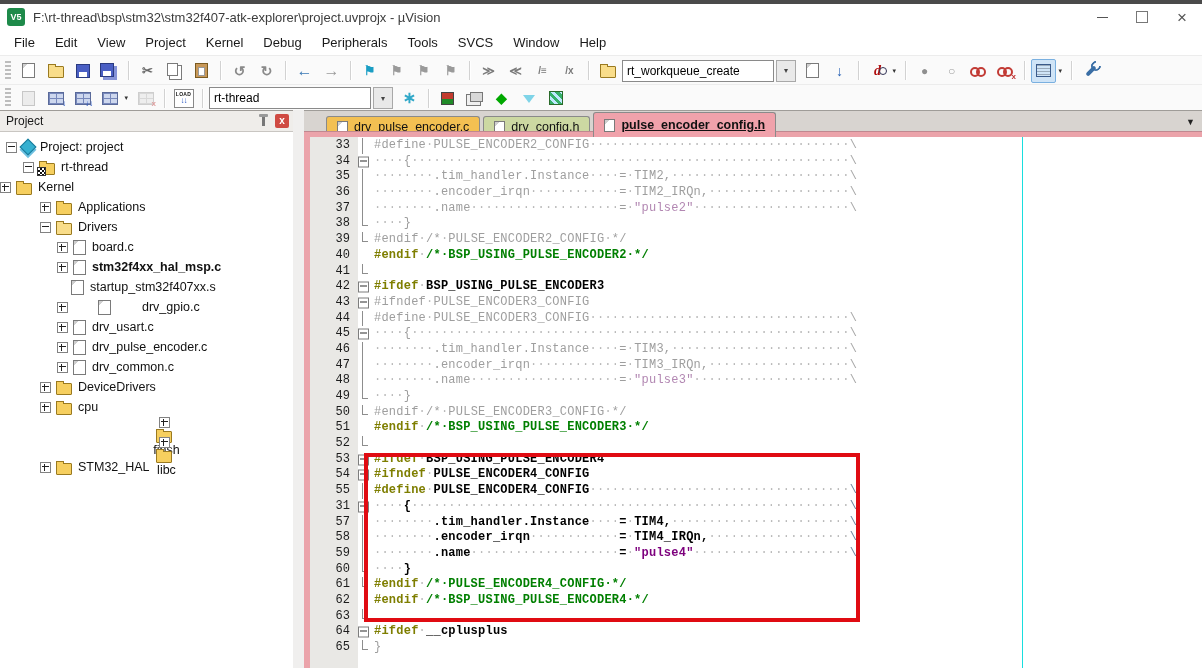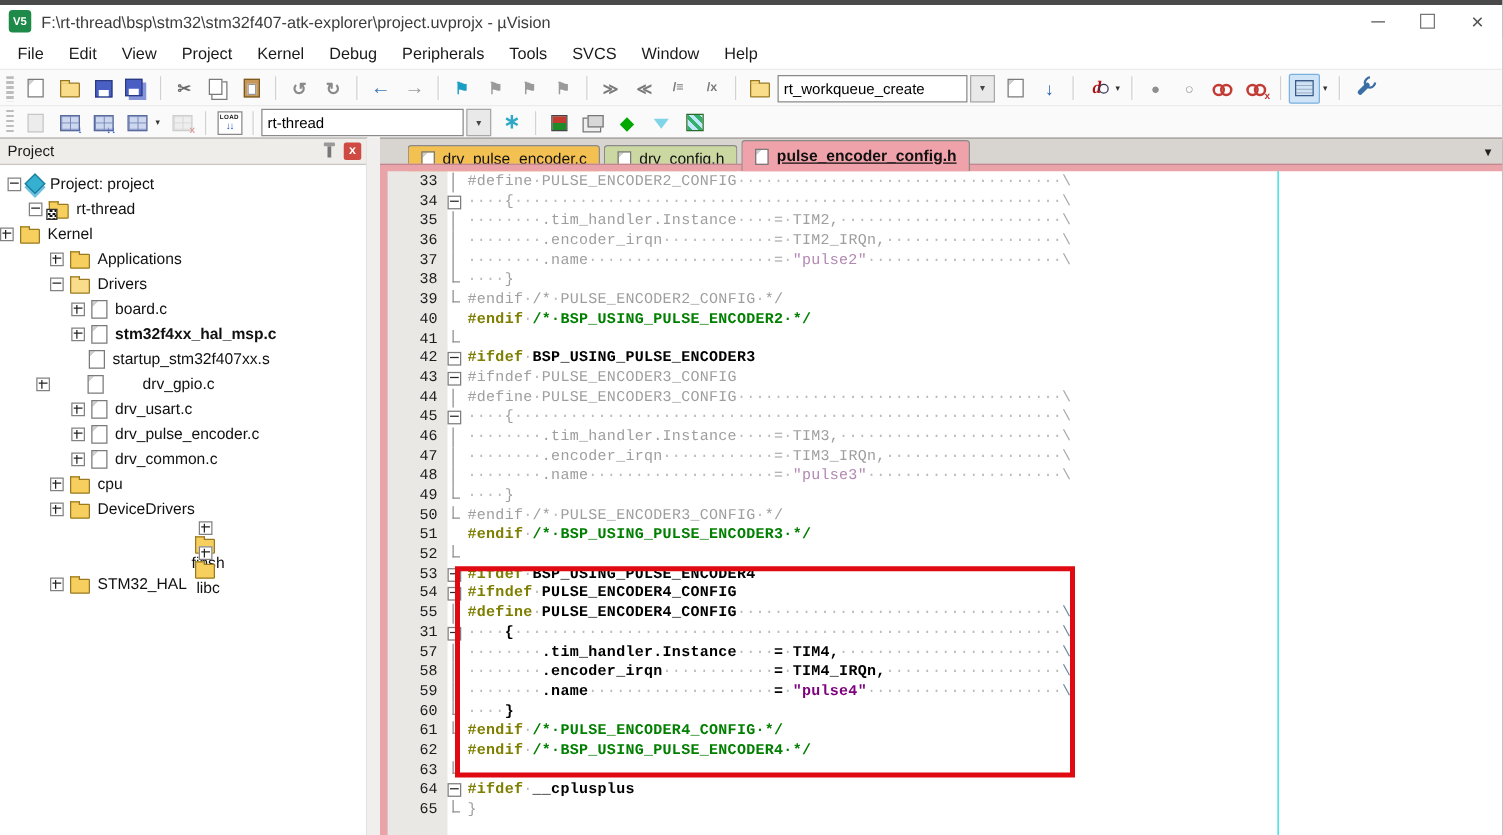--- a/index.html
+++ b/index.html
@@ -357,21 +357,21 @@
         <div class="trow" style="padding-left: 57px; font-weight: bold;">
           <span class="exp plus"></span>
           <span class="ticon s-page"></span>
           <span>stm32f4xx_hal_msp.c</span>
         </div>
         <div class="trow" style="padding-left: 57px;">
           <span class="exp-spacer"></span>
           <span class="ticon s-page"></span>
           <span>startup_stm32f407xx.s</span>
         </div>
-        <div class="trow" style="padding-left: 29px; gap: 25px;">
+        <div class="trow" style="padding-left: 57px; gap: 25px;">
           <span class="exp plus"></span>
           <span class="ticon s-page"></span>
           <span>drv_gpio.c</span>
         </div>
         <div class="trow" style="padding-left: 57px;">
           <span class="exp plus"></span>
           <span class="ticon s-page"></span>
           <span>drv_usart.c</span>
         </div>
         <div class="trow" style="padding-left: 57px;">
@@ -380,26 +380,26 @@
           <span>drv_pulse_encoder.c</span>
         </div>
         <div class="trow" style="padding-left: 57px;">
           <span class="exp plus"></span>
           <span class="ticon s-page"></span>
           <span>drv_common.c</span>
         </div>
         <div class="trow" style="padding-left: 40px;">
           <span class="exp plus"></span>
           <span class="ticon s-folder"></span>
+          <span>DeviceDrivers</span>
+        </div>
+        <div class="trow" style="padding-left: 40px;">
+          <span class="exp plus"></span>
+          <span class="ticon s-folder"></span>
           <span>cpu</span>
-        </div>
-        <div class="trow" style="padding-left: 40px;">
-          <span class="exp plus"></span>
-          <span class="ticon s-folder"></span>
-          <span>DeviceDrivers</span>
         </div>
         <div class="trow" style="padding-left: 40px; flex-direction: column;">
           <span class="exp plus"></span>
           <span class="ticon s-folder"></span>
           <span>finsh</span>
         </div>
         <div class="trow" style="padding-left: 40px; flex-direction: column;">
           <span class="exp plus"></span>
           <span class="ticon s-folder"></span>
           <span>libc</span>

